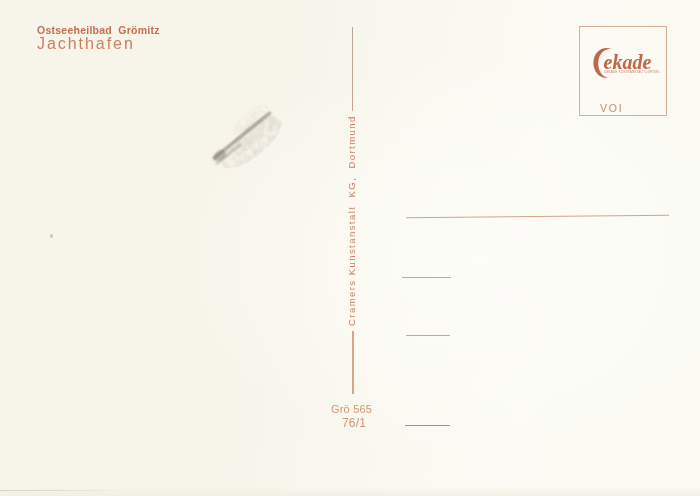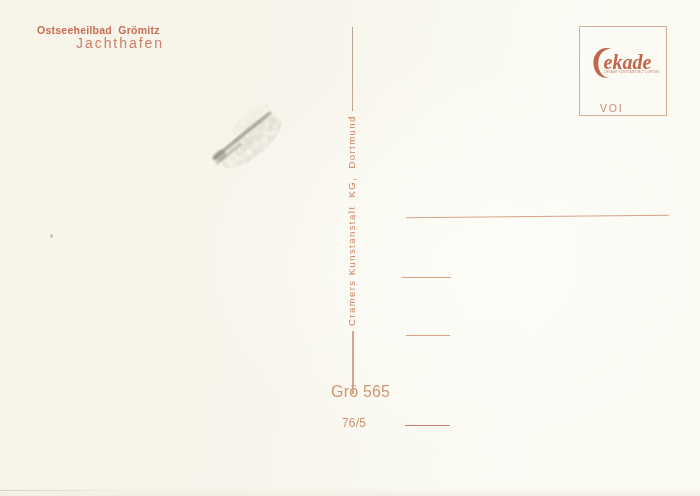--- a/index.html
+++ b/index.html
@@ -8,21 +8,21 @@
     background:radial-gradient(ellipse 420px 300px at 480px 260px,rgba(253,253,249,0.85),rgba(253,253,249,0) 70%),linear-gradient(100deg,#f7f4ea 0%,#f7f5eb 42%,#f9f8f0 56%,#fbfaf4 75%,#fafaf3 100%);}
   .abs{position:absolute;}
 </style>
 </head>
 <body>
 
 <div id="card">
 
   <div class="abs" style="left:37px;top:24px;font-size:10.5px;font-weight:bold;letter-spacing:0.25px;color:#c76c52;">Ostseeheilbad&nbsp; Grömitz</div>
 
-  <div class="abs" style="left:37px;top:35px;font-size:14px;letter-spacing:1.95px;color:#cd7f64;margin-left:39px;">Jachthafen</div>
+  <div class="abs" style="left:37px;top:35px;font-size:16px;letter-spacing:1.95px;color:#cd7f64;">Jachthafen</div>
 
   <svg class="abs" style="left:200px;top:95px;" width="110" height="100" viewBox="0 0 110 100">
     <defs>
       <filter id="blur1" x="-40%" y="-40%" width="180%" height="180%">
           <feGaussianBlur stdDeviation="1.1"></feGaussianBlur>
         </filter>
       <filter id="tex" x="-30%" y="-30%" width="160%" height="160%">
         <feTurbulence type="fractalNoise" baseFrequency="0.15" numOctaves="3" seed="7" result="n"></feTurbulence>
         <feColorMatrix in="n" type="matrix" values="0 0 0 0 0.76, 0 0 0 0 0.73, 0 0 0 0 0.66, 0 0 0 1.8 -0.35" result="tx"></feColorMatrix>
         <feComposite in="tx" in2="SourceAlpha" operator="in"></feComposite>
@@ -59,22 +59,22 @@
   <div class="abs" style="left:600px;top:102px;font-size:10.5px;letter-spacing:1.8px;color:#cc8b73;">VOI</div>
 
   <div class="abs" style="left:406px;top:216px;width:263px;height:1.3px;background:#d7a285;transform:rotate(-0.55deg);"></div>
 
   <div class="abs" style="left:402px;top:277px;width:49px;height:1.3px;background:#d7a285;"></div>
 
   <div class="abs" style="left:406px;top:334.5px;width:44px;height:1.3px;background:#d7a285;"></div>
 
   <div class="abs" style="left:405px;top:424.5px;width:45px;height:1.8px;background:#c9816a;"></div>
 
-  <div class="abs" style="left:331px;top:383px;font-size:16px;letter-spacing:0.2px;color:#d19472;">Grö 565</div>
+  <div class="abs" style="left:331px;top:403px;font-size:11px;letter-spacing:0.2px;color:#d19472;">Grö 565</div>
 
-  <div class="abs" style="left:342px;top:416px;font-size:12px;letter-spacing:0.2px;color:#d19472;">76/5</div>
+  <div class="abs" style="left:342px;top:416px;font-size:12px;letter-spacing:0.2px;color:#d19472;">76/1</div>
 
   <div class="abs" style="left:50px;top:234px;width:3px;height:4px;border-radius:50%;background:#c9c7bd;"></div>
 
   <div class="abs" style="left:0;top:489.5px;width:155px;height:1.6px;background:linear-gradient(90deg,#aeaba0,#c9c6bb 40%,rgba(230,227,216,0) 85%);opacity:0.6;filter:blur(0.5px);"></div>
 
   <div class="abs" style="left:0;top:487px;width:700px;height:9px;background:linear-gradient(#f6f3e800,#efecdf);opacity:0.7;"></div>
 </div>
 
 </body></html>

